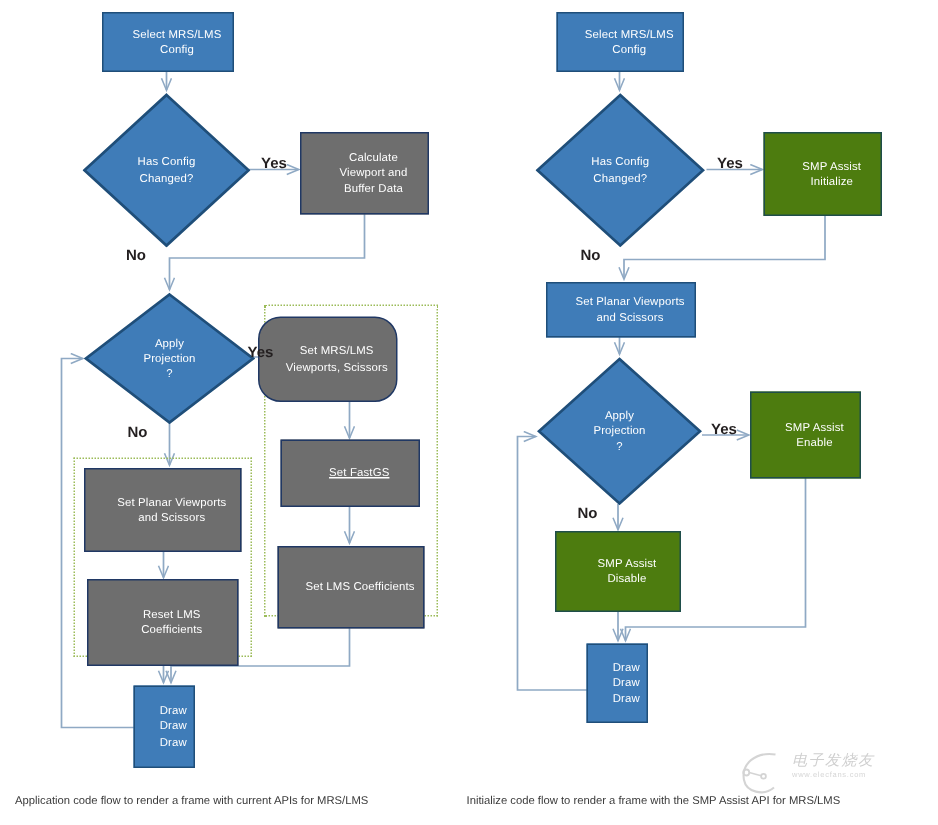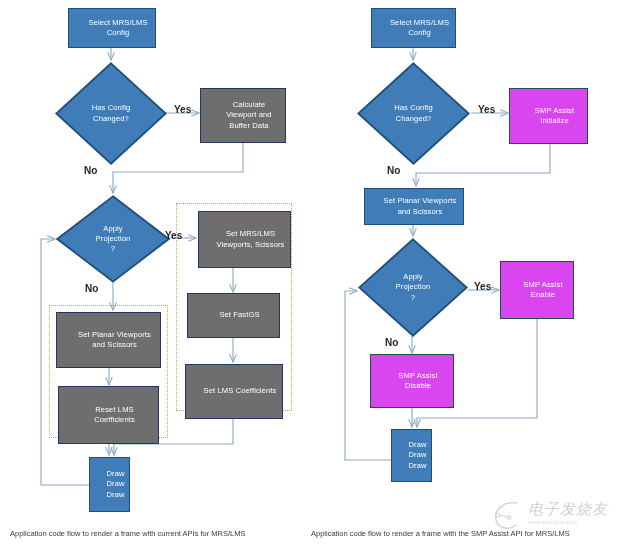--- a/index.html
+++ b/index.html
@@ -10,21 +10,21 @@
   #canvas{position:absolute;left:0;top:0;width:625px;height:550px;}
   .node{
     position:absolute;box-sizing:border-box;
     display:flex;align-items:center;justify-content:center;
     text-align:center;color:#ffffff;line-height:1.35;
     font-size:7.6px;letter-spacing:.1px;
   }
   .rect{border:1.6px solid #1F4E79;padding-left:12px;}
   .blue{background:#3F7CB8;}
   .gray{background:#6E6E6E;border-color:#203864;}
-  .green{background:#d946ef;border:1.8px solid #1F4E4A;}
+  .green{background:#4d7c0f;border:1.8px solid #1F4E4A;}
   .diamond{background:transparent;border:none;}
   .diamond .dshape{
     position:absolute;left:0;top:0;width:100%;height:100%;
   }
   .diamond .dlabel{position:relative;z-index:2;color:#fff;font-size:7.6px;}
   .edgelabel{
     position:absolute;color:#231f20;font-size:10px;font-weight:bold;
     font-family:"Liberation Sans", sans-serif;white-space:nowrap;
   }
   .caption{
@@ -32,21 +32,21 @@
     font-family:"Liberation Sans", sans-serif;
   }
   .dgroup{
     position:absolute;box-sizing:border-box;
     border:1.6px dotted #9BBB59;background:transparent;
   }
   .wmark{
     position:absolute;opacity:.42;pointer-events:none;
   }
   .wtext{
-    font-size:15px;color:#8d8d8d;font-family:"Liberation Serif", serif;
+    font-size:10px;color:#8d8d8d;font-family:"Liberation Serif", serif;
     font-style:italic;letter-spacing:1px;white-space:nowrap;
   }
   .wsub{font-size:5px;color:#9a9a9a;letter-spacing:.5px;white-space:nowrap;}
 </style>
 </head>
 <body>
 
 <svg id="canvas" viewBox="0 0 625 550" xmlns="http://www.w3.org/2000/svg">
   <defs>
     <marker id="ah" markerWidth="9" markerHeight="9" refX="7.2" refY="3.2" orient="auto" markerUnits="strokeWidth">
@@ -113,23 +113,23 @@
 
 <div class="node rect gray" style="left:200px;top:88px;width:86px;height:55px;">Calculate<br>Viewport and<br>Buffer Data</div>
 
 <div class="node diamond" style="left:56px;top:195px;width:114px;height:88px;">
   <svg class="dshape" viewBox="0 0 114 88" xmlns="http://www.w3.org/2000/svg" preserveAspectRatio="none">
     <polygon points="57,1.3 112.7,44 57,86.7 1.3,44" fill="#3F7CB8" stroke="#1F4E79" stroke-width="1.8"></polygon>
   </svg>
   <div class="dlabel">Apply<br>Projection<br>?</div>
 </div>
 
-<div class="node rect gray" style="left:198px;top:211px;width:93px;height:57px;">Set MRS/LMS<br>Viewports, Scissors</div>
+<div class="node rect gray" style="left:172px;top:211px;width:93px;height:57px;border-radius:15px;">Set MRS/LMS<br>Viewports, Scissors</div>
 
-<div class="node rect gray" style="left:187px;top:293px;width:93px;height:45px;">Set FastGS</div>
+<div class="node rect gray" style="left:187px;top:293px;width:93px;height:45px;text-decoration:underline;">Set FastGS</div>
 
 <div class="node rect gray" style="left:185px;top:364px;width:98px;height:55px;">Set LMS Coefficients</div>
 
 <div class="node rect gray" style="left:56px;top:312px;width:105px;height:56px;">Set Planar Viewports<br>and Scissors</div>
 
 <div class="node rect gray" style="left:58px;top:386px;width:101px;height:58px;">Reset LMS<br>Coefficients</div>
 
 <div class="node rect blue" style="left:89px;top:457px;width:41px;height:55px;">Draw<br>Draw<br>Draw</div>
 
 <div class="edgelabel" style="left:174px;top:104px;">Yes</div>
@@ -163,21 +163,21 @@
 
 <div class="node rect green" style="left:370px;top:354px;width:84px;height:54px;">SMP Assist<br>Disable</div>
 
 <div class="node rect blue" style="left:391px;top:429px;width:41px;height:53px;">Draw<br>Draw<br>Draw</div>
 
 <div class="edgelabel" style="left:478px;top:104px;">Yes</div>
 <div class="edgelabel" style="left:387px;top:165px;">No</div>
 <div class="edgelabel" style="left:474px;top:281px;">Yes</div>
 <div class="edgelabel" style="left:385px;top:337px;">No</div>
 
-<div class="caption" style="left:311px;top:529px;">Application code flow to render a frame with the SMP Assist API for MRS/LMS</div>
+<div class="caption" style="left:311px;top:529px;">Initialize code flow to render a frame with the SMP Assist API for MRS/LMS</div>
 
 <div class="wmark" style="left:492px;top:498px;">
   <svg width="34" height="34" viewBox="0 0 34 34" xmlns="http://www.w3.org/2000/svg">
     <path d="M25,5 C12,3 2,11 4,22 C5.5,30 17,33 24,27" fill="none" stroke="#9a9a9a" stroke-width="1.4"></path>
     <circle cx="5.5" cy="17" r="2" fill="none" stroke="#9a9a9a" stroke-width="1.2"></circle>
     <circle cx="17" cy="19.5" r="1.6" fill="none" stroke="#9a9a9a" stroke-width="1.2"></circle>
     <path d="M7.5,17 L15.4,19.2" stroke="#9a9a9a" stroke-width="1.1"></path>
   </svg>
 </div>
 <div class="wmark" style="left:528px;top:500px;">

